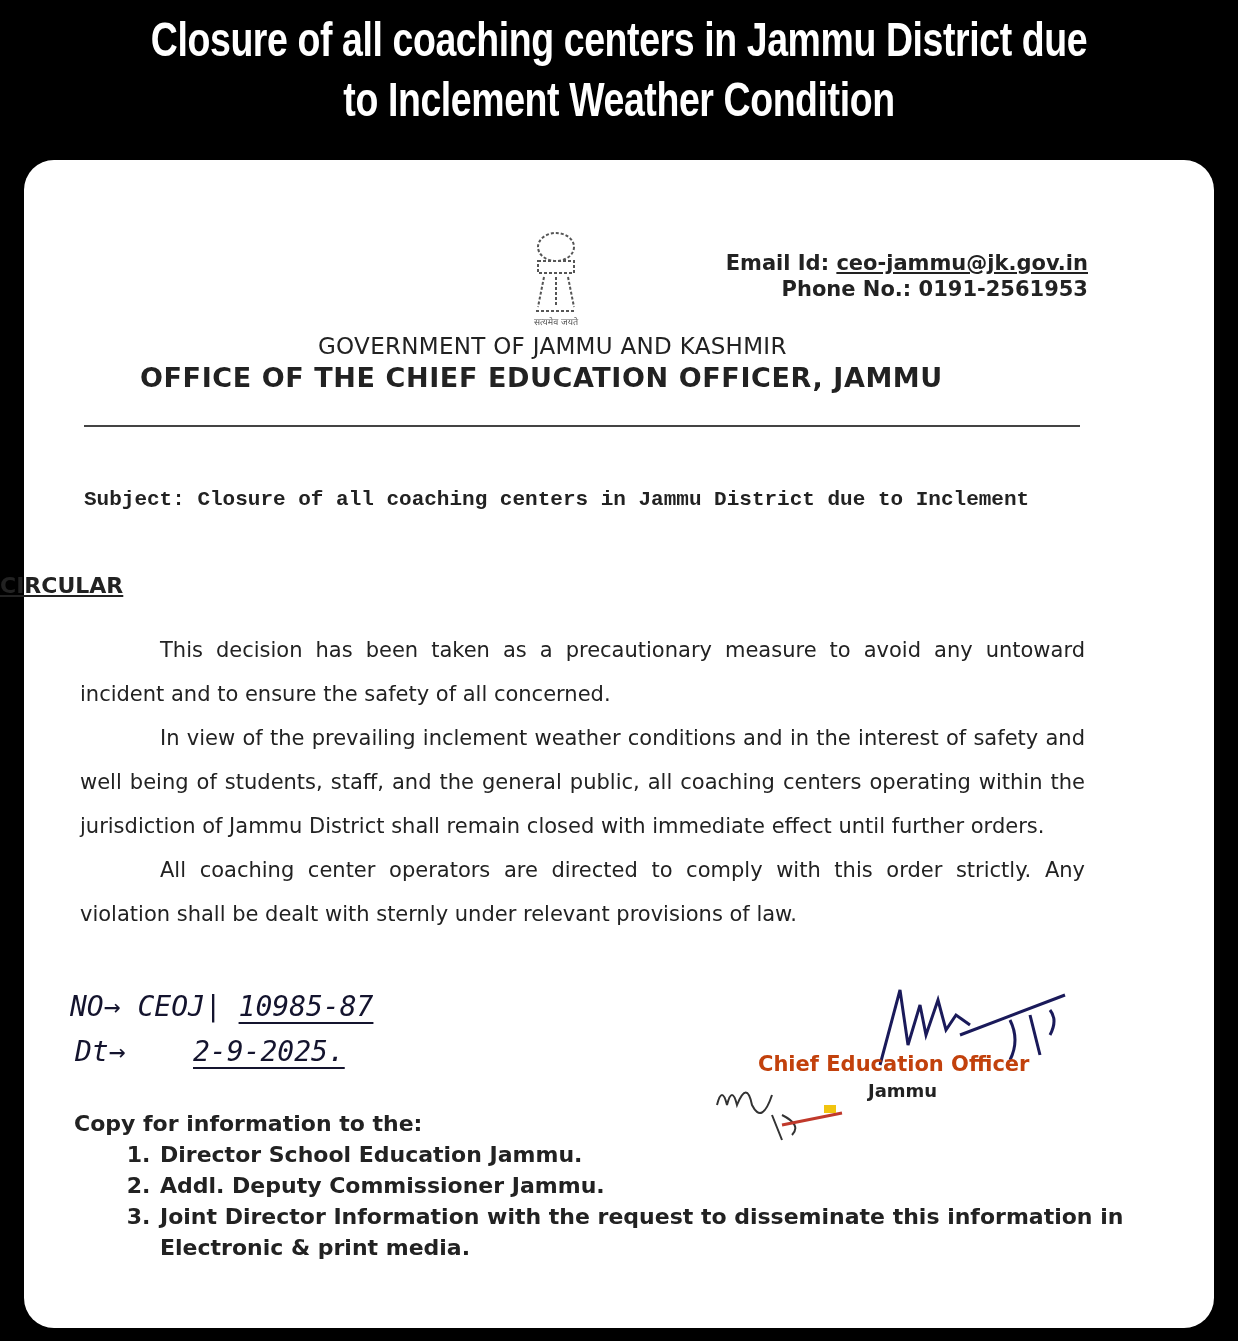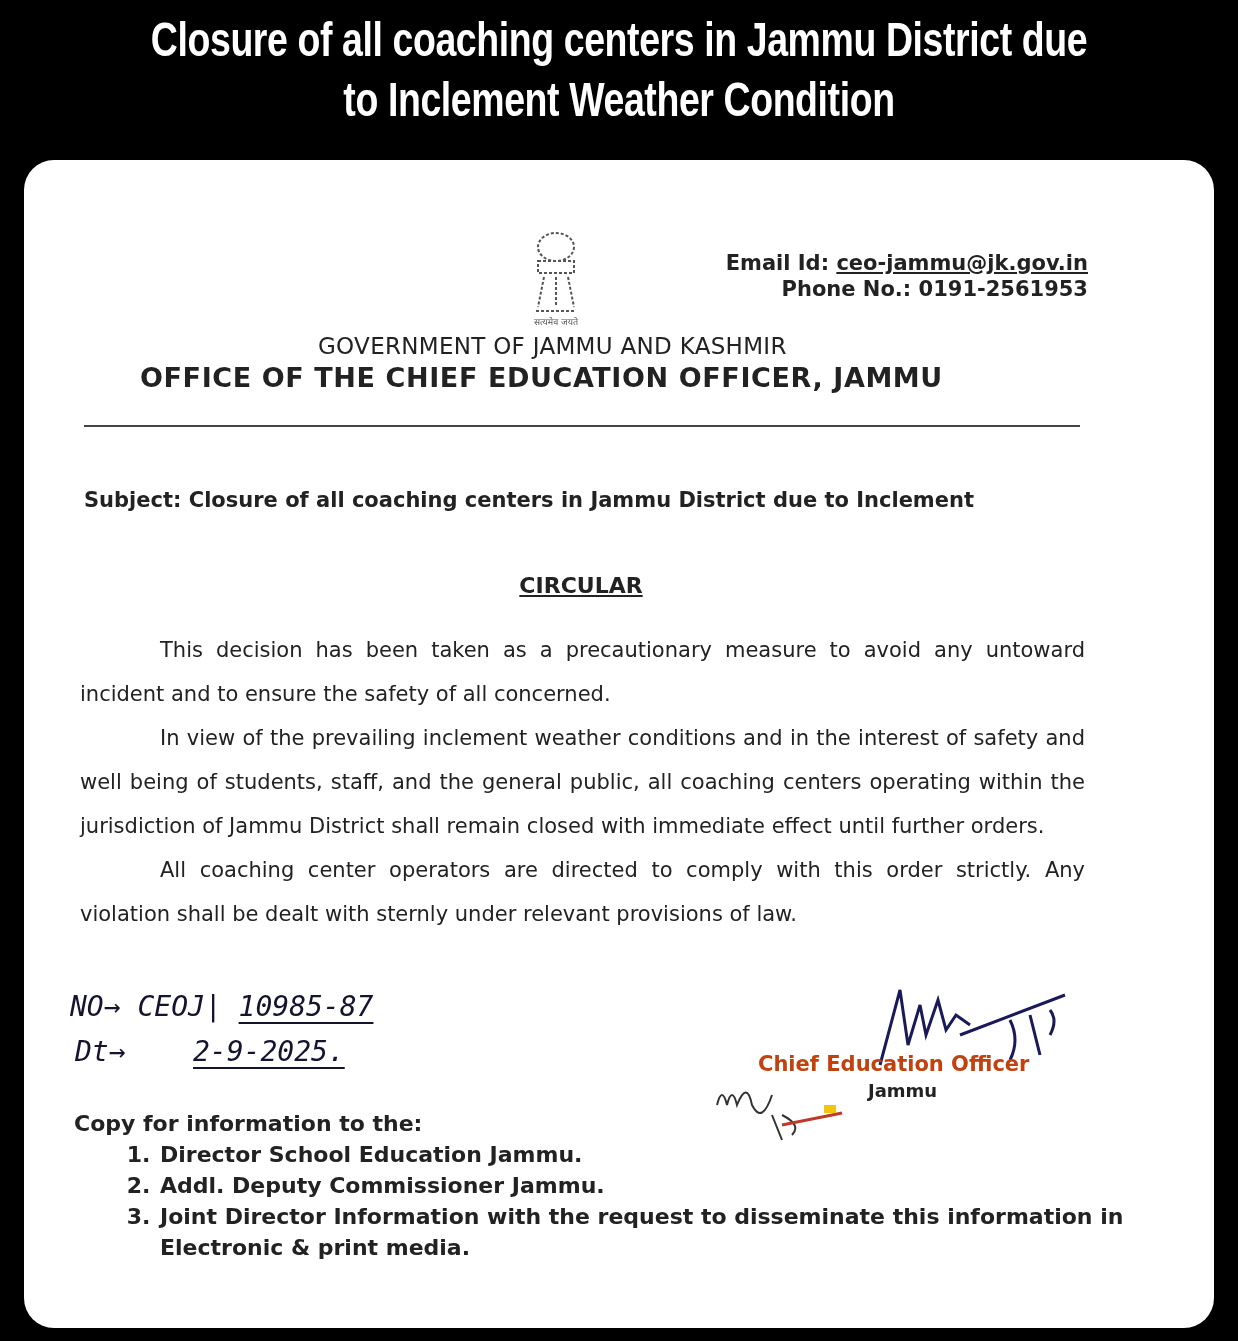--- a/index.html
+++ b/index.html
@@ -7,23 +7,23 @@
   .headline { position:absolute; left:0; top:10px; width:1238px; text-align:center; color:#fff;
     font-family:"Liberation Sans", sans-serif; font-weight:700; font-size:48px; line-height:60px;
     transform:scaleX(0.78); transform-origin:center top; letter-spacing:-0.5px; }
   .card { position:absolute; left:24px; top:160px; width:1190px; height:1168px; background:#fff; border-radius:30px; }
   .emblem { position:absolute; left:516px; top:225px; width:80px; height:105px; }
   .contact { position:absolute; right:150px; top:250px; text-align:right; font-weight:700; font-size:21px; color:#222; line-height:26px;margin-left:41px; }
   .contact .email-val { text-decoration:underline; }
   .gov { position:absolute; left:318px; top:333px; font-size:23px; color:#222; letter-spacing:0.3px; }
   .office { position:absolute; left:140px; top:362px; font-size:27px; font-weight:700; color:#222; letter-spacing:0.6px; }
   .rule { position:absolute; left:84px; top:425px; width:996px; height:2px; background:#444; }
-  .subject { position:absolute; left:84px; top:486px; width:1030px; font-size:21px; font-weight:700; color:#222; line-height:28px; }
+  .subject { position:absolute; left:84px; top:486px; width:1030px; font-size:21px; font-weight:700; color:#222; line-height:28px;font-family:Liberation Mono, monospace; }
   .subject .indent { padding-left:122px; display:block; }
-  .circular { position:absolute; left:0; width:1162px; top:573px; text-align:center; font-size:22px; font-weight:700; text-decoration:underline; color:#222; }
+  .circular { position:absolute; left:0; width:1162px; top:573px; text-align:left; font-size:22px; font-weight:700; text-decoration:underline; color:#222; }
   .body { position:absolute; left:80px; top:628px; width:1005px; font-size:21px; color:#222; line-height:44px; text-align:justify; }
   .body p { margin:0; text-indent:80px; }
   .hand { position:absolute; font-family:"DejaVu Sans Mono", monospace; color:#14142e; font-size:28px; font-style:italic; }
   .hand.no { left:70px; top:990px; }
   .hand.dt { left:75px; top:1035px; }
   .hand u { text-underline-offset:6px; }
   .sig-title { position:absolute; left:758px; top:1052px; font-size:21px; font-weight:700; color:#c2410c; }
   .sig-place { position:absolute; left:868px; top:1080px; font-size:18px; font-weight:700; color:#222; }
   .sig { position:absolute; left:860px; top:975px; width:220px; height:110px; }
   .initials { position:absolute; left:712px; top:1075px; width:160px; height:70px; }

